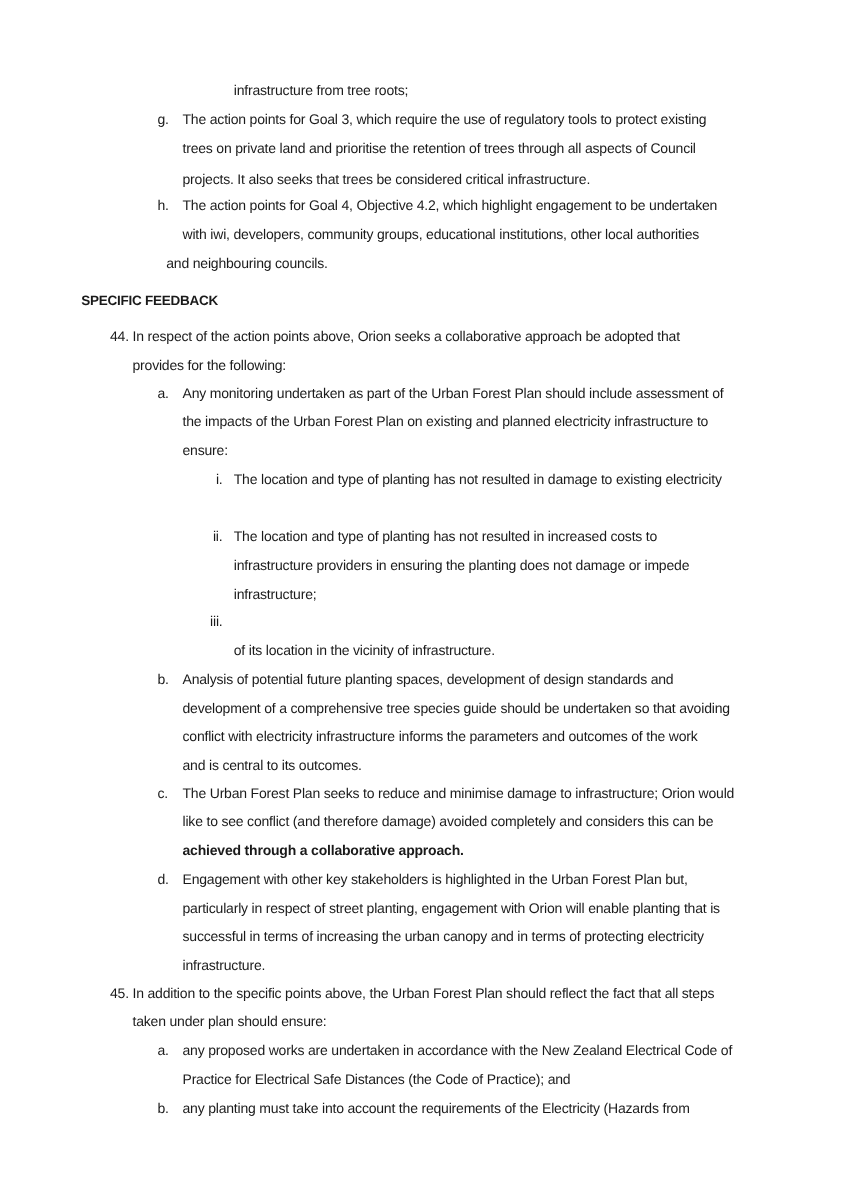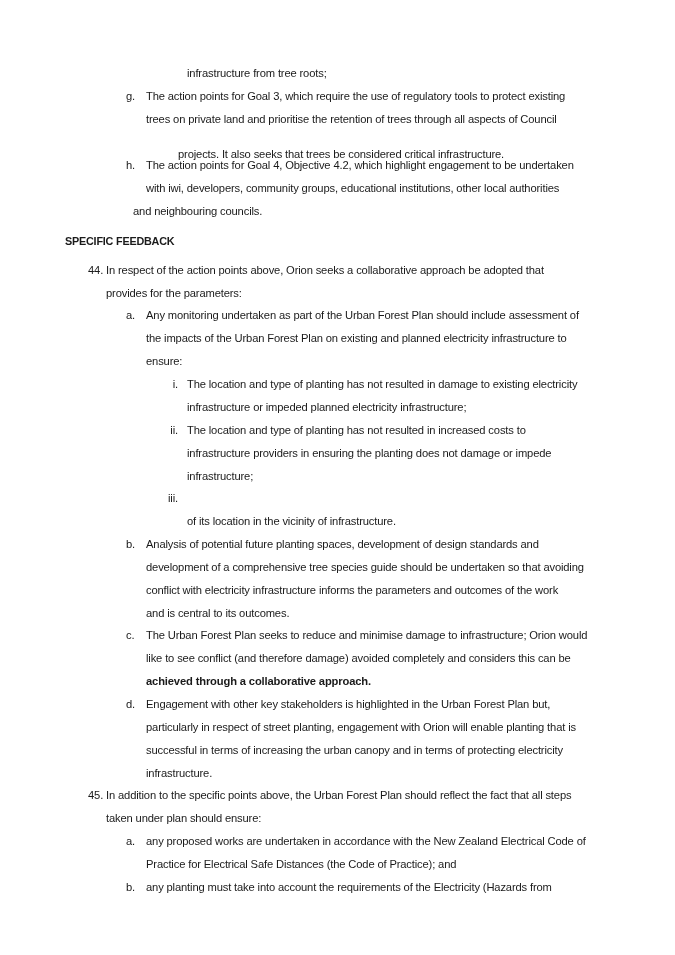--- a/index.html
+++ b/index.html
@@ -45,41 +45,40 @@
 </head>
 <body>
 
 <div class="page">
 
   <div class="line" style="left:187px; top:66px;">infrastructure from tree roots;</div>
 
   <div class="marker" style="left:126px; top:89px;">g.</div>
   <div class="line" style="left:146px; top:89px;">The action points for Goal 3, which require the use of regulatory tools to protect existing</div>
   <div class="line" style="left:146px; top:112px;">trees on private land and prioritise the retention of trees through all aspects of Council</div>
-  <div class="line" style="left:146px; top:147px;margin-left:32px;">projects. It also seeks that trees be considered critical infrastructure.</div>
+  <div class="line" style="left:146px; top:137px;">projects. It also seeks that trees be considered critical infrastructure.</div>
 
   <div class="marker" style="left:126px; top:158px;">h.</div>
   <div class="line" style="left:146px; top:158px;">The action points for Goal 4, Objective 4.2, which highlight engagement to be undertaken</div>
   <div class="line" style="left:146px; top:181px;">with iwi, developers, community groups, educational institutions, other local authorities</div>
   <div class="line" style="left:133px; top:204px;">and neighbouring councils.</div>
 
   <div class="line heading" style="left:65px; top:234px;">SPECIFIC FEEDBACK</div>
 
   <div class="marker" style="left:88px; top:263px;">44.</div>
   <div class="line" style="left:106px; top:263px;">In respect of the action points above, Orion seeks a collaborative approach be adopted that</div>
-  <div class="line" style="left:106px; top:286px;">provides for the parameters:</div>
+  <div class="line" style="left:106px; top:286px;">provides for the following:</div>
 
   <div class="marker" style="left:126px; top:308px;">a.</div>
   <div class="line" style="left:146px; top:308px;">Any monitoring undertaken as part of the Urban Forest Plan should include assessment of</div>
   <div class="line" style="left:146px; top:331px;">the impacts of the Urban Forest Plan on existing and planned electricity infrastructure to</div>
   <div class="line" style="left:146px; top:354px;">ensure:</div>
 
   <div class="marker marker-right" style="left:150px; width:28px; top:377px;">i.</div>
   <div class="line" style="left:187px; top:377px;">The location and type of planting has not resulted in damage to existing electricity</div>
-  <div class="line" style="left:187px; top:400px;">infrastructure or impeded planned electricity infrastructure;</div>
 
   <div class="marker marker-right" style="left:150px; width:28px; top:423px;">ii.</div>
   <div class="line" style="left:187px; top:423px;">The location and type of planting has not resulted in increased costs to</div>
   <div class="line" style="left:187px; top:446px;">infrastructure providers in ensuring the planting does not damage or impede</div>
   <div class="line" style="left:187px; top:469px;">infrastructure;</div>
 
   <div class="marker marker-right" style="left:150px; width:28px; top:491px;">iii.</div>
   <div class="line" style="left:187px; top:514px;">of its location in the vicinity of infrastructure.</div>
 
   <div class="marker" style="left:126px; top:537px;">b.</div>

